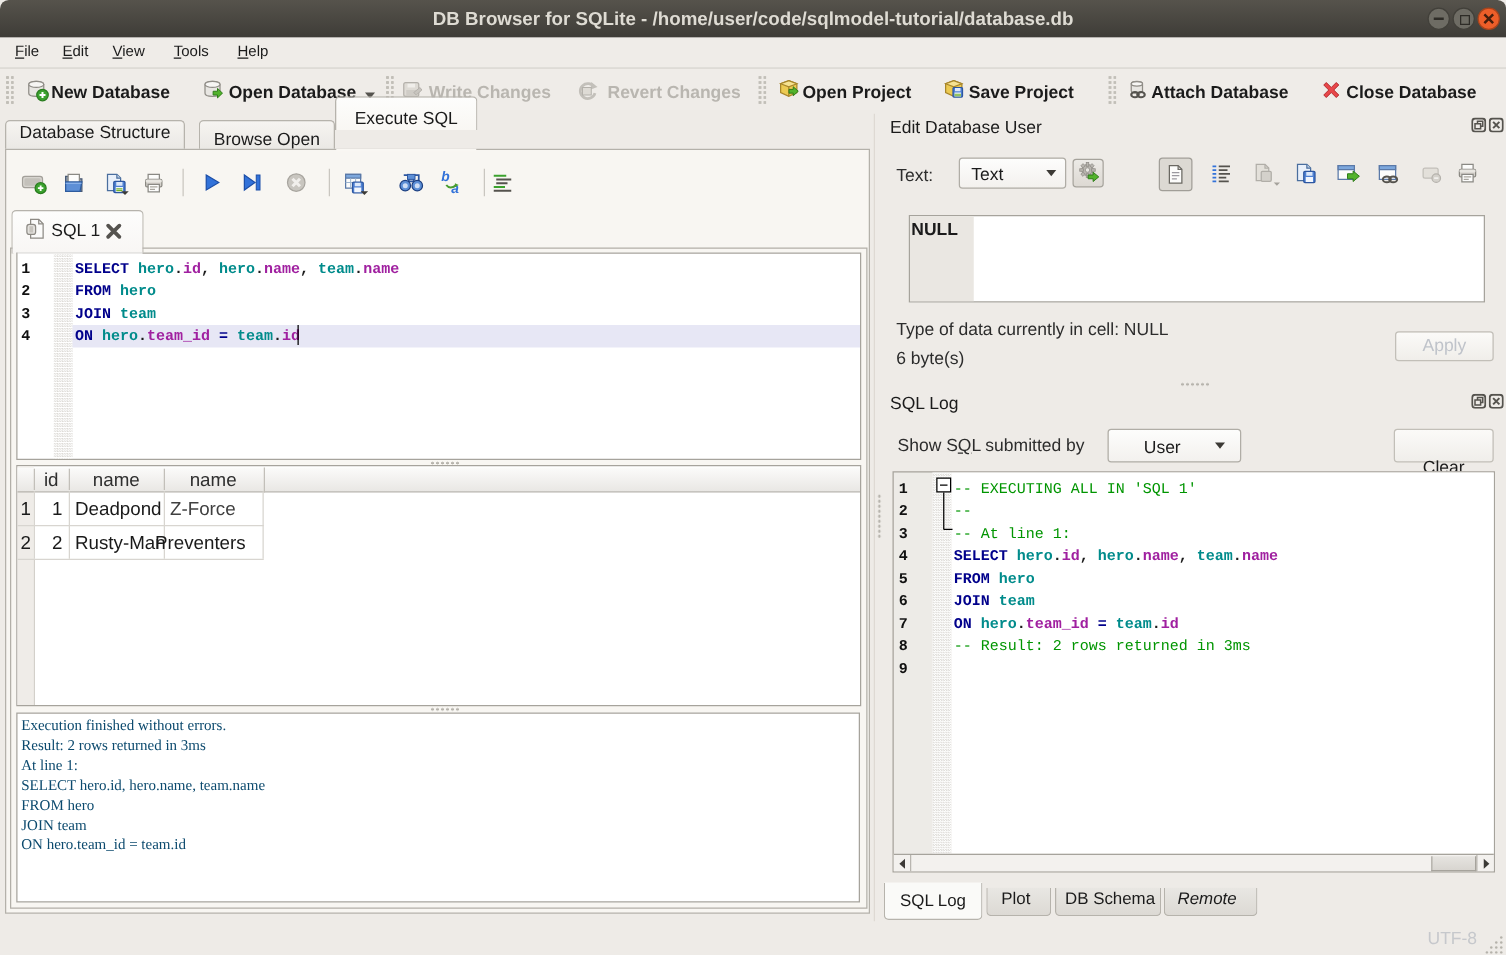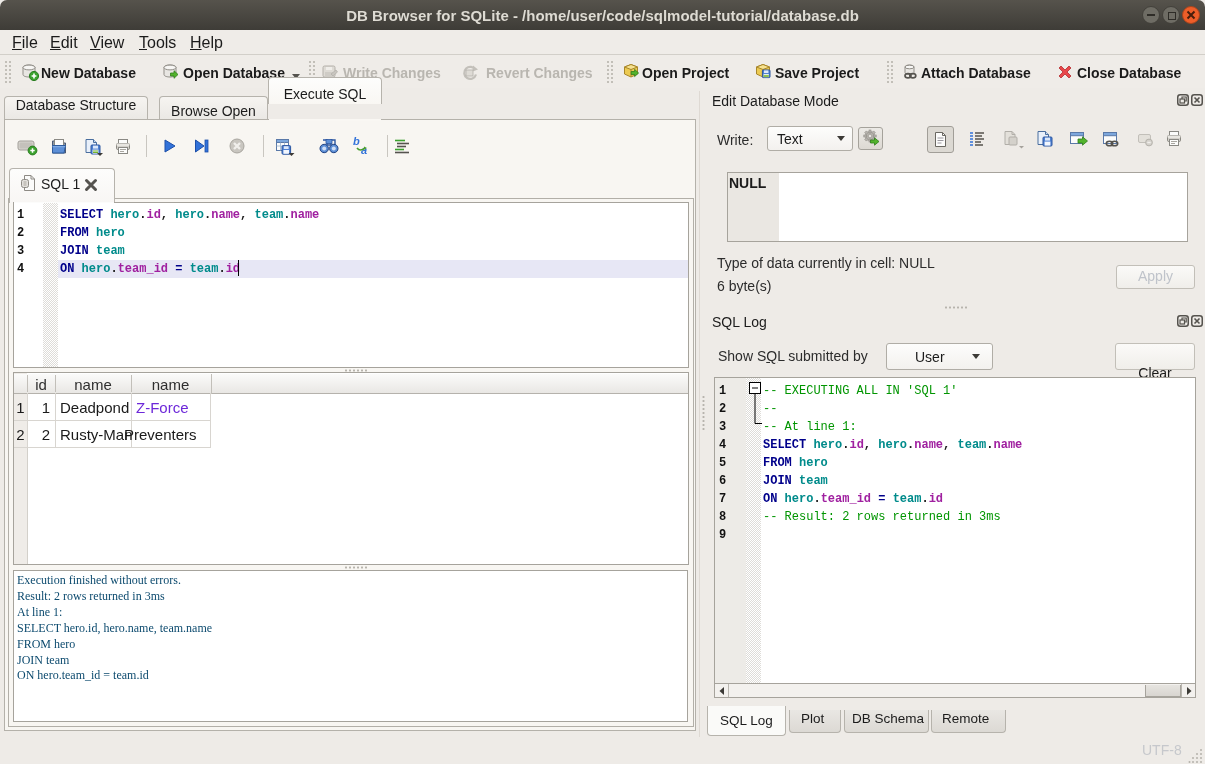--- a/index.html
+++ b/index.html
@@ -9,21 +9,21 @@
 #titlebar{left:0;top:0;width:1205px;height:30px;background:linear-gradient(#56534c,#3e3c37);border-bottom:1px solid #2c2a26;border-radius:7px 7px 0 0;}
 #title{left:0;top:7px;width:1205px;text-align:center;font-size:15px;font-weight:bold;color:#dedbd3;}
 .winbtn{top:6px;width:18px;height:18px;border-radius:50%;box-sizing:border-box;}
 #btnmin{left:1142px;background:#6e6c64;border:1px solid #42403a;}
 #btnmax{left:1162px;background:#6e6c64;border:1px solid #42403a;}
 #btnclose{left:1182px;background:#ed5e29;border:1px solid #a8441c;}
 #btnmin::after{content:"";position:absolute;left:4px;top:7px;width:8px;height:2px;background:#2e2c27;}
 #btnmax::after{content:"";position:absolute;left:4.5px;top:4.5px;width:6px;height:6px;border:1.5px solid #2e2c27;}
 
 #menubar{left:0;top:30px;width:1205px;height:24px;background:#efece8;border-bottom:1px solid #d2cfc9;}
-.menuitem{top:34px;font-size:16px;color:#1b1b1b;}
+.menuitem{top:34px;font-size:12px;color:#1b1b1b;}
 .menuitem u{text-decoration-thickness:1px;}
 
 #toolbar{left:0;top:55px;width:1205px;height:33px;background:#efece8;}
 .tbtext{top:65px;font-size:14px;color:#1b1b1b;font-weight:bold;}
 .tbtext.dis{color:#b9b6b0;}
 .tbhandle{top:60px;width:7px;height:24px;background-image:radial-gradient(circle,#c2bfb8 1.1px,transparent 1.3px);background-size:4px 4px;}
 
 .mtab{box-sizing:border-box;font-size:14px;color:#1b1b1b;text-align:center;border:1px solid #b6b3ac;border-bottom:none;border-radius:4px 4px 0 0;background:linear-gradient(#f6f4f1,#eae8e4);}
 #mtab3{background:linear-gradient(#fdfdfc,#f9f7f3);}
 #pane{left:4px;top:119px;width:692px;height:612px;border:1px solid #b4b1aa;background:#f8f6f2;box-sizing:border-box;}
@@ -255,47 +255,47 @@
 <div class="abs" style="left:27px;top:393px;width:1px;height:54px;background:#d8d5d0;"></div>
 <div class="abs" style="left:55px;top:393px;width:1px;height:54px;background:#d8d5d0;"></div>
 <div class="abs" style="left:131px;top:393px;width:1px;height:54px;background:#d8d5d0;"></div>
 <div class="abs" style="left:210px;top:393px;width:1px;height:54px;background:#d8d5d0;"></div>
 <div class="abs" style="left:14px;top:399px;width:13px;text-align:center;font-size:15px;color:#1a1a1a;">1</div>
 <div class="abs" style="left:14px;top:426px;width:13px;text-align:center;font-size:15px;color:#1a1a1a;">2</div>
 <div class="abs" style="left:27px;top:399px;width:23px;text-align:right;font-size:15px;color:#1a1a1a;">1</div>
 <div class="abs" style="left:27px;top:426px;width:23px;text-align:right;font-size:15px;color:#1a1a1a;">2</div>
 <div class="abs" style="left:60px;top:399px;font-size:15px;color:#1a1a1a;">Deadpond</div>
 <div class="abs" style="left:60px;top:426px;font-size:15px;color:#1a1a1a;">Rusty-Man</div>
-<div class="abs" style="left:136px;top:399px;font-size:15px;color:#6d28d9;">Z-Force</div>
+<div class="abs" style="left:136px;top:399px;font-size:15px;color:#404040;">Z-Force</div>
 <div class="abs" style="left:124px;top:426px;font-size:15px;color:#1a1a1a;">Preventers</div>
 <div class="abs splith" style="left:344px;top:566px;width:24px;"></div>
 
 <div class="abs wbox" style="left:13px;top:570px;width:675px;height:152px;"></div>
 <div class="abs mono" id="statustext" style="left:17px;top:573px;line-height:15.9px;color:#0c4a6e;font-family:Liberation Serif, serif;">Execution finished without errors.
 Result: 2 rows returned in 3ms
 At line 1:
 SELECT hero.id, hero.name, team.name
 FROM hero
 JOIN team
 ON hero.team_id = team.id</div>
 
 <div class="abs" style="left:699px;top:91px;width:1px;height:646px;background:#ded9d3;"></div>
 <div class="abs splitv" style="left:702px;top:395px;height:36px;"></div>
 
-<div class="abs lbl" style="left:712px;top:93px;color:#1b1b1b;">Edit Database Mode</div>
+<div class="abs lbl" style="left:712px;top:93px;color:#1b1b1b;">Edit Database User</div>
 <svg class="abs" style="left:1177px;top:94px" width="12" height="12">
     <rect x="0.75" y="0.75" width="10.5" height="10.5" rx="2.5" fill="none" stroke="#55534e" stroke-width="1.5"></rect>
     <rect x="3" y="5" width="4.5" height="4" fill="none" stroke="#55534e" stroke-width="1.2"></rect>
     <path d="M5 5 L5 3 L9.2 3 L9.2 7 L7.5 7" fill="none" stroke="#55534e" stroke-width="1.2"></path>
   </svg>
 <svg class="abs" style="left:1191px;top:94px" width="12" height="12">
     <rect x="0.75" y="0.75" width="10.5" height="10.5" rx="2.5" fill="none" stroke="#55534e" stroke-width="1.5"></rect>
     <path d="M3.5 3.5 L8.5 8.5 M8.5 3.5 L3.5 8.5" stroke="#55534e" stroke-width="1.6"></path>
   </svg>
-<div class="abs lbl" style="left:717px;top:132px;">Write:</div>
+<div class="abs lbl" style="left:717px;top:132px;">Text:</div>
 <div class="abs combo" style="left:767px;top:126px;width:86px;height:25px;"></div>
 <div class="abs" style="left:777px;top:131px;font-size:14px;color:#1b1b1b;">Text</div>
 <div class="carrow" style="left:837px;top:136px;"></div>
 <div class="abs" style="left:858px;top:127px;width:25px;height:23px;background:linear-gradient(#eceae6,#ddd9d3);border:1px solid #a5a29b;border-radius:3px;box-sizing:border-box;"></div>
 <svg class="abs" style="left:861px;top:128px" width="20" height="20">
 <g fill="#b8b5af" stroke="#8e8b85" stroke-width="0.6">
 <circle cx="9" cy="8" r="4.6"></circle>
 <g fill="#b8b5af">
         <rect x="8" y="2" width="2" height="3"></rect>
         <rect x="8" y="11" width="2" height="3"></rect>
@@ -421,21 +421,21 @@
     <path d="M4 2 L8.5 6 L4 10 Z" fill="#3c3a36"></path>
   </svg>
 
 <div class="abs" style="left:707px;top:706px;width:79px;height:30px;border:1px solid #b6b3ac;border-top:none;border-radius:0 0 4px 4px;background:#fafaf8;box-sizing:border-box;"></div>
 <div class="abs" style="left:720px;top:713px;font-size:13.5px;color:#1b1b1b;">SQL Log</div>
 <div class="abs" style="left:789px;top:710px;width:52px;height:23px;border:1px solid #b6b3ac;border-top:none;border-radius:0 0 4px 4px;background:linear-gradient(#e9e7e3,#dcd9d4);box-sizing:border-box;"></div>
 <div class="abs" style="left:801px;top:711px;font-size:13.5px;color:#1b1b1b;">Plot</div>
 <div class="abs" style="left:844px;top:710px;width:85px;height:23px;border:1px solid #b6b3ac;border-top:none;border-radius:0 0 4px 4px;background:linear-gradient(#e9e7e3,#dcd9d4);box-sizing:border-box;"></div>
 <div class="abs" style="left:852px;top:711px;font-size:13.5px;color:#1b1b1b;">DB Schema</div>
 <div class="abs" style="left:931px;top:710px;width:75px;height:23px;border:1px solid #b6b3ac;border-top:none;border-radius:0 0 4px 4px;background:linear-gradient(#e9e7e3,#dcd9d4);box-sizing:border-box;"></div>
-<div class="abs" style="left:942px;top:711px;font-size:13.5px;color:#1b1b1b;">Remote</div>
+<div class="abs" style="left:942px;top:711px;font-size:13.5px;color:#1b1b1b;font-style:italic;">Remote</div>
 
 <div class="abs" style="left:1142px;top:742px;font-size:14px;color:#c6c8cc;">UTF-8</div>
 <svg class="abs" style="left:1188px;top:748px" width="15" height="15">
 <g fill="#b5b2ab">
       <circle cx="13" cy="2" r="1"></circle>
       <circle cx="9" cy="6" r="1"></circle>
       <circle cx="13" cy="6" r="1"></circle>
       <circle cx="5" cy="10" r="1"></circle>
       <circle cx="9" cy="10" r="1"></circle>
       <circle cx="13" cy="10" r="1"></circle>

